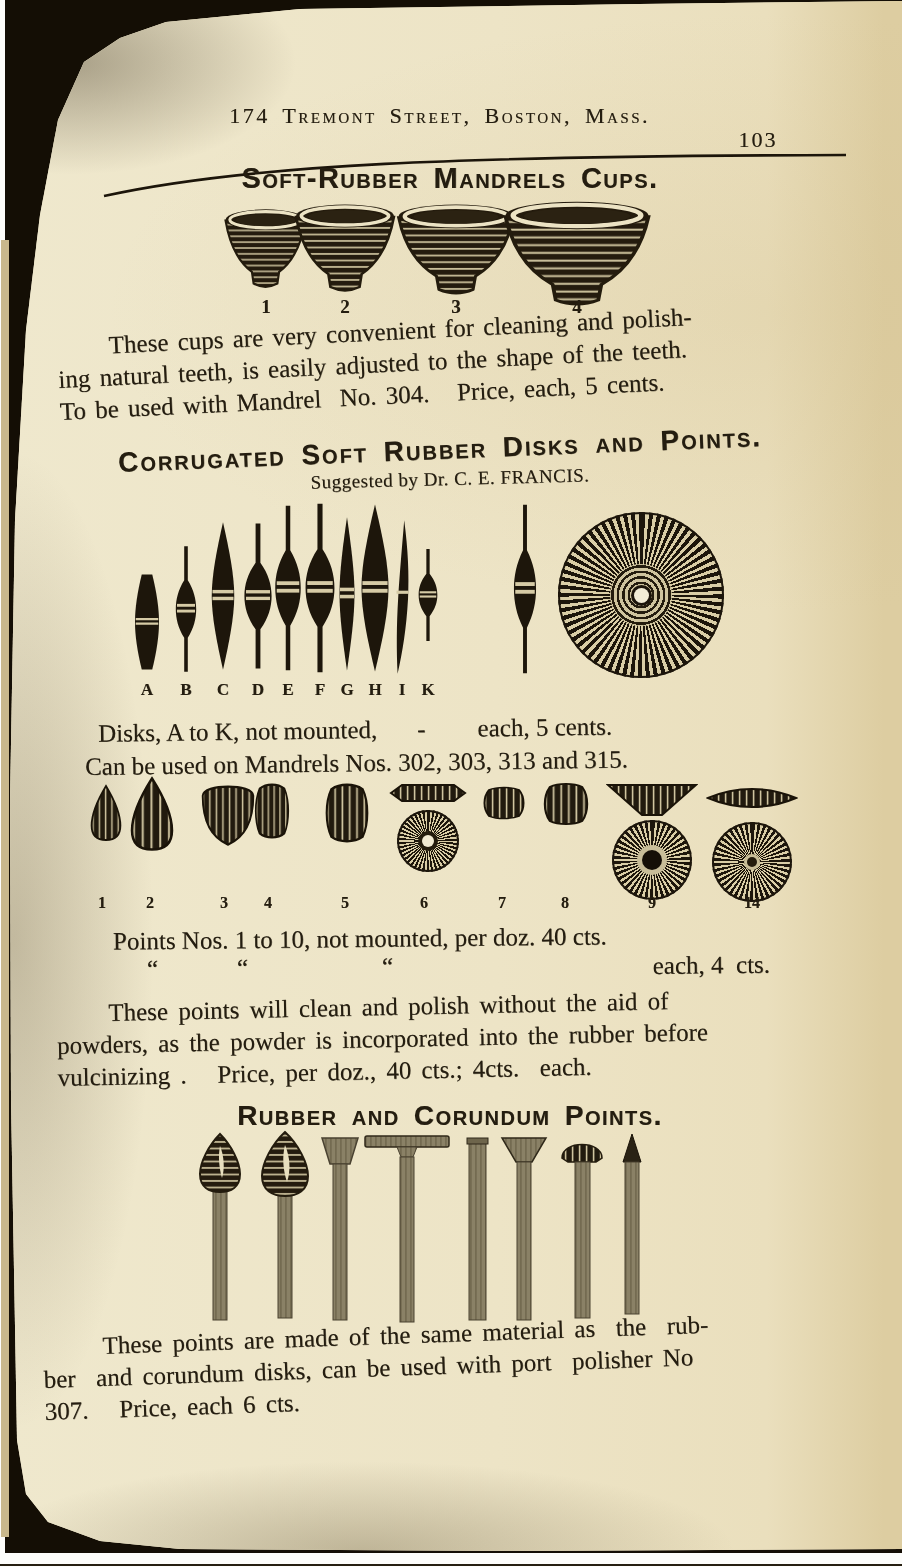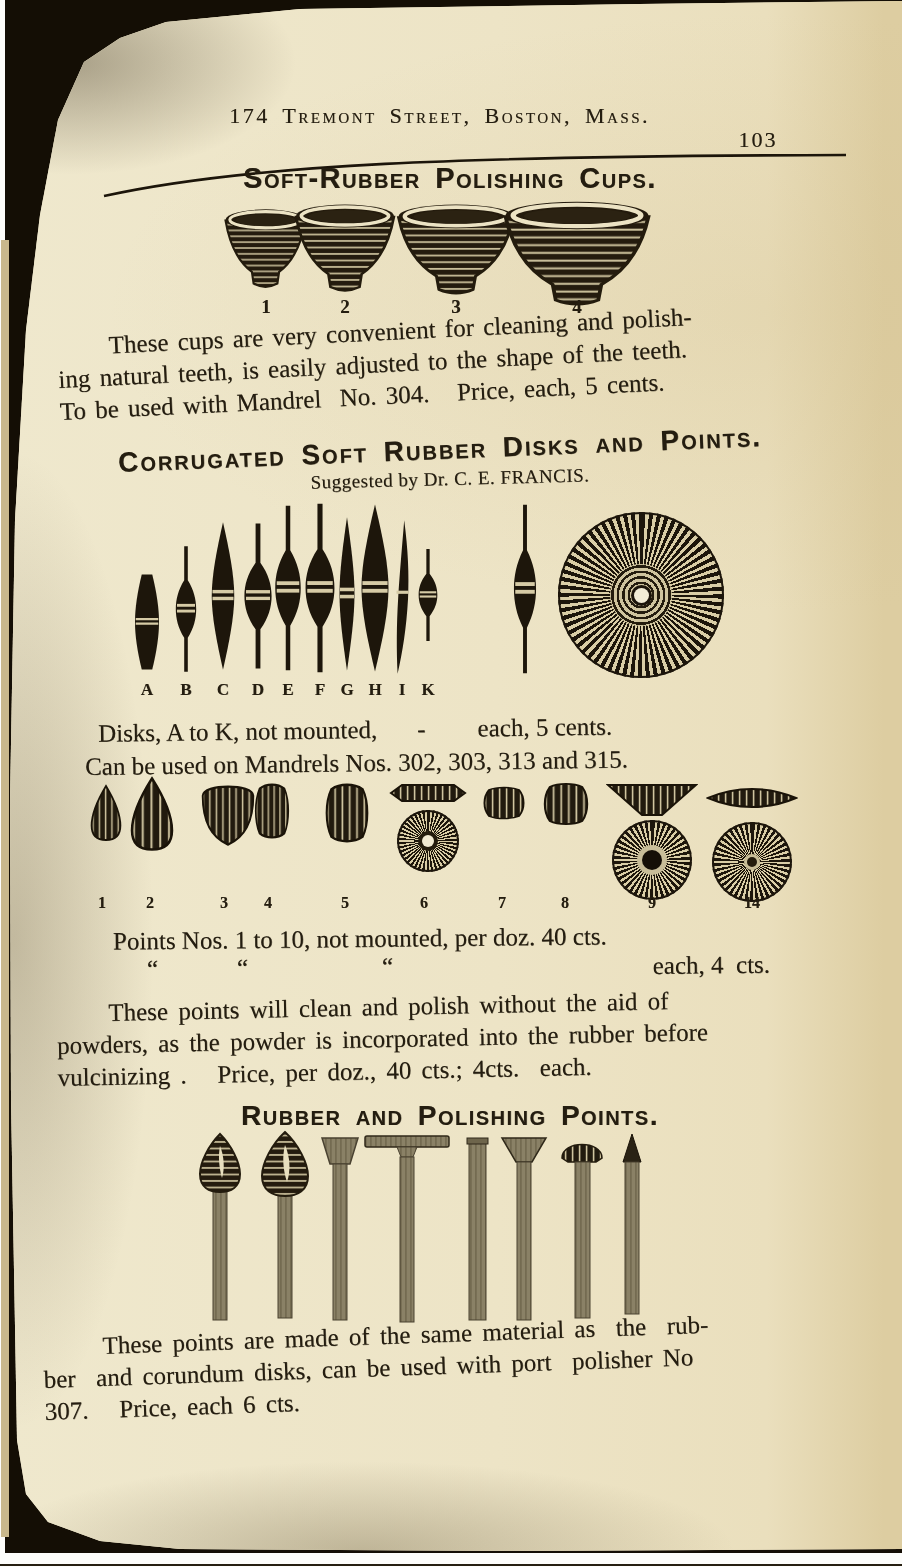--- a/index.html
+++ b/index.html
@@ -139,21 +139,21 @@
   <div class="facing-edge"></div>
 
   <div class="page">
 
     <div class="abs header-address ink">174 Tremont Street, Boston, Mass.</div>
     <div class="abs page-number ink">103</div>
     <svg class="abs rule-svg" width="750" height="52">
       <path d="M4,46 C150,14 360,6 746,5" stroke="#1c150a" stroke-width="2.6" fill="none"></path>
     </svg>
 
-    <div class="abs sec-title title-cups ink">Soft-Rubber Polishing Cups.</div>
+    <div class="abs sec-title title-cups ink">Soft-Rubber Mandrels Cups.</div>
 
     <div>
       <svg class="abs" style="left:223px;top:208px" width="85" height="90">
           <use href="#cup-shape" width="85" height="90"></use>
         </svg>
       <svg class="abs" style="left:293px;top:203px" width="104" height="100">
           <use href="#cup-shape" width="104" height="100"></use>
         </svg>
       <svg class="abs" style="left:395px;top:203px" width="122" height="103">
           <use href="#cup-shape" width="122" height="103"></use>
@@ -292,21 +292,21 @@
       <span class="ink" style="left:382px">“</span>
       <span class="ink serif-line" style="left:585px;width:185px;text-align:right">each, 4  cts.</span>
     </div>
 
     <div class="abs para para2">
       <div class="serif-line ink indent1">These points will clean and polish without the aid of</div>
       <div class="serif-line ink">powders, as the powder is incorporated into the rubber before</div>
       <div class="serif-line ink">vulcinizing .   Price, per doz., 40 cts.; 4cts.  each.</div>
     </div>
 
-    <div class="abs sec-title title-corundum ink">Rubber and Polishing Points.</div>
+    <div class="abs sec-title title-corundum ink">Rubber and Corundum Points.</div>
 
     <svg class="abs" style="left:182px;top:1130px" width="520" height="196">
 
       <rect x="31" y="58" width="14" height="132" fill="url(#shaftpat)" stroke="#4a4231" stroke-width="1"></rect>
       <path d="M38,4 C49,15 58,32 58,44 C58,57 49,62 38,62 C27,62 18,57 18,44 C18,32 27,15 38,4 Z" fill="url(#hstripes)" stroke="#231b0d" stroke-width="2"></path>
       <path d="M38,16 C42,26 43,38 40,48 C37,38 36,26 38,16 Z" fill="#e8dfbf"></path>
 
       <rect x="96" y="62" width="14" height="126" fill="url(#shaftpat)" stroke="#4a4231" stroke-width="1"></rect>
       <path d="M103,2 C116,14 126,33 126,46 C126,60 116,66 103,66 C90,66 80,60 80,46 C80,33 90,14 103,2 Z" fill="url(#hstripes)" stroke="#231b0d" stroke-width="2"></path>
       <path d="M103,15 C108,27 109,40 105,52 C101,40 100,27 103,15 Z" fill="#e8dfbf"></path>

